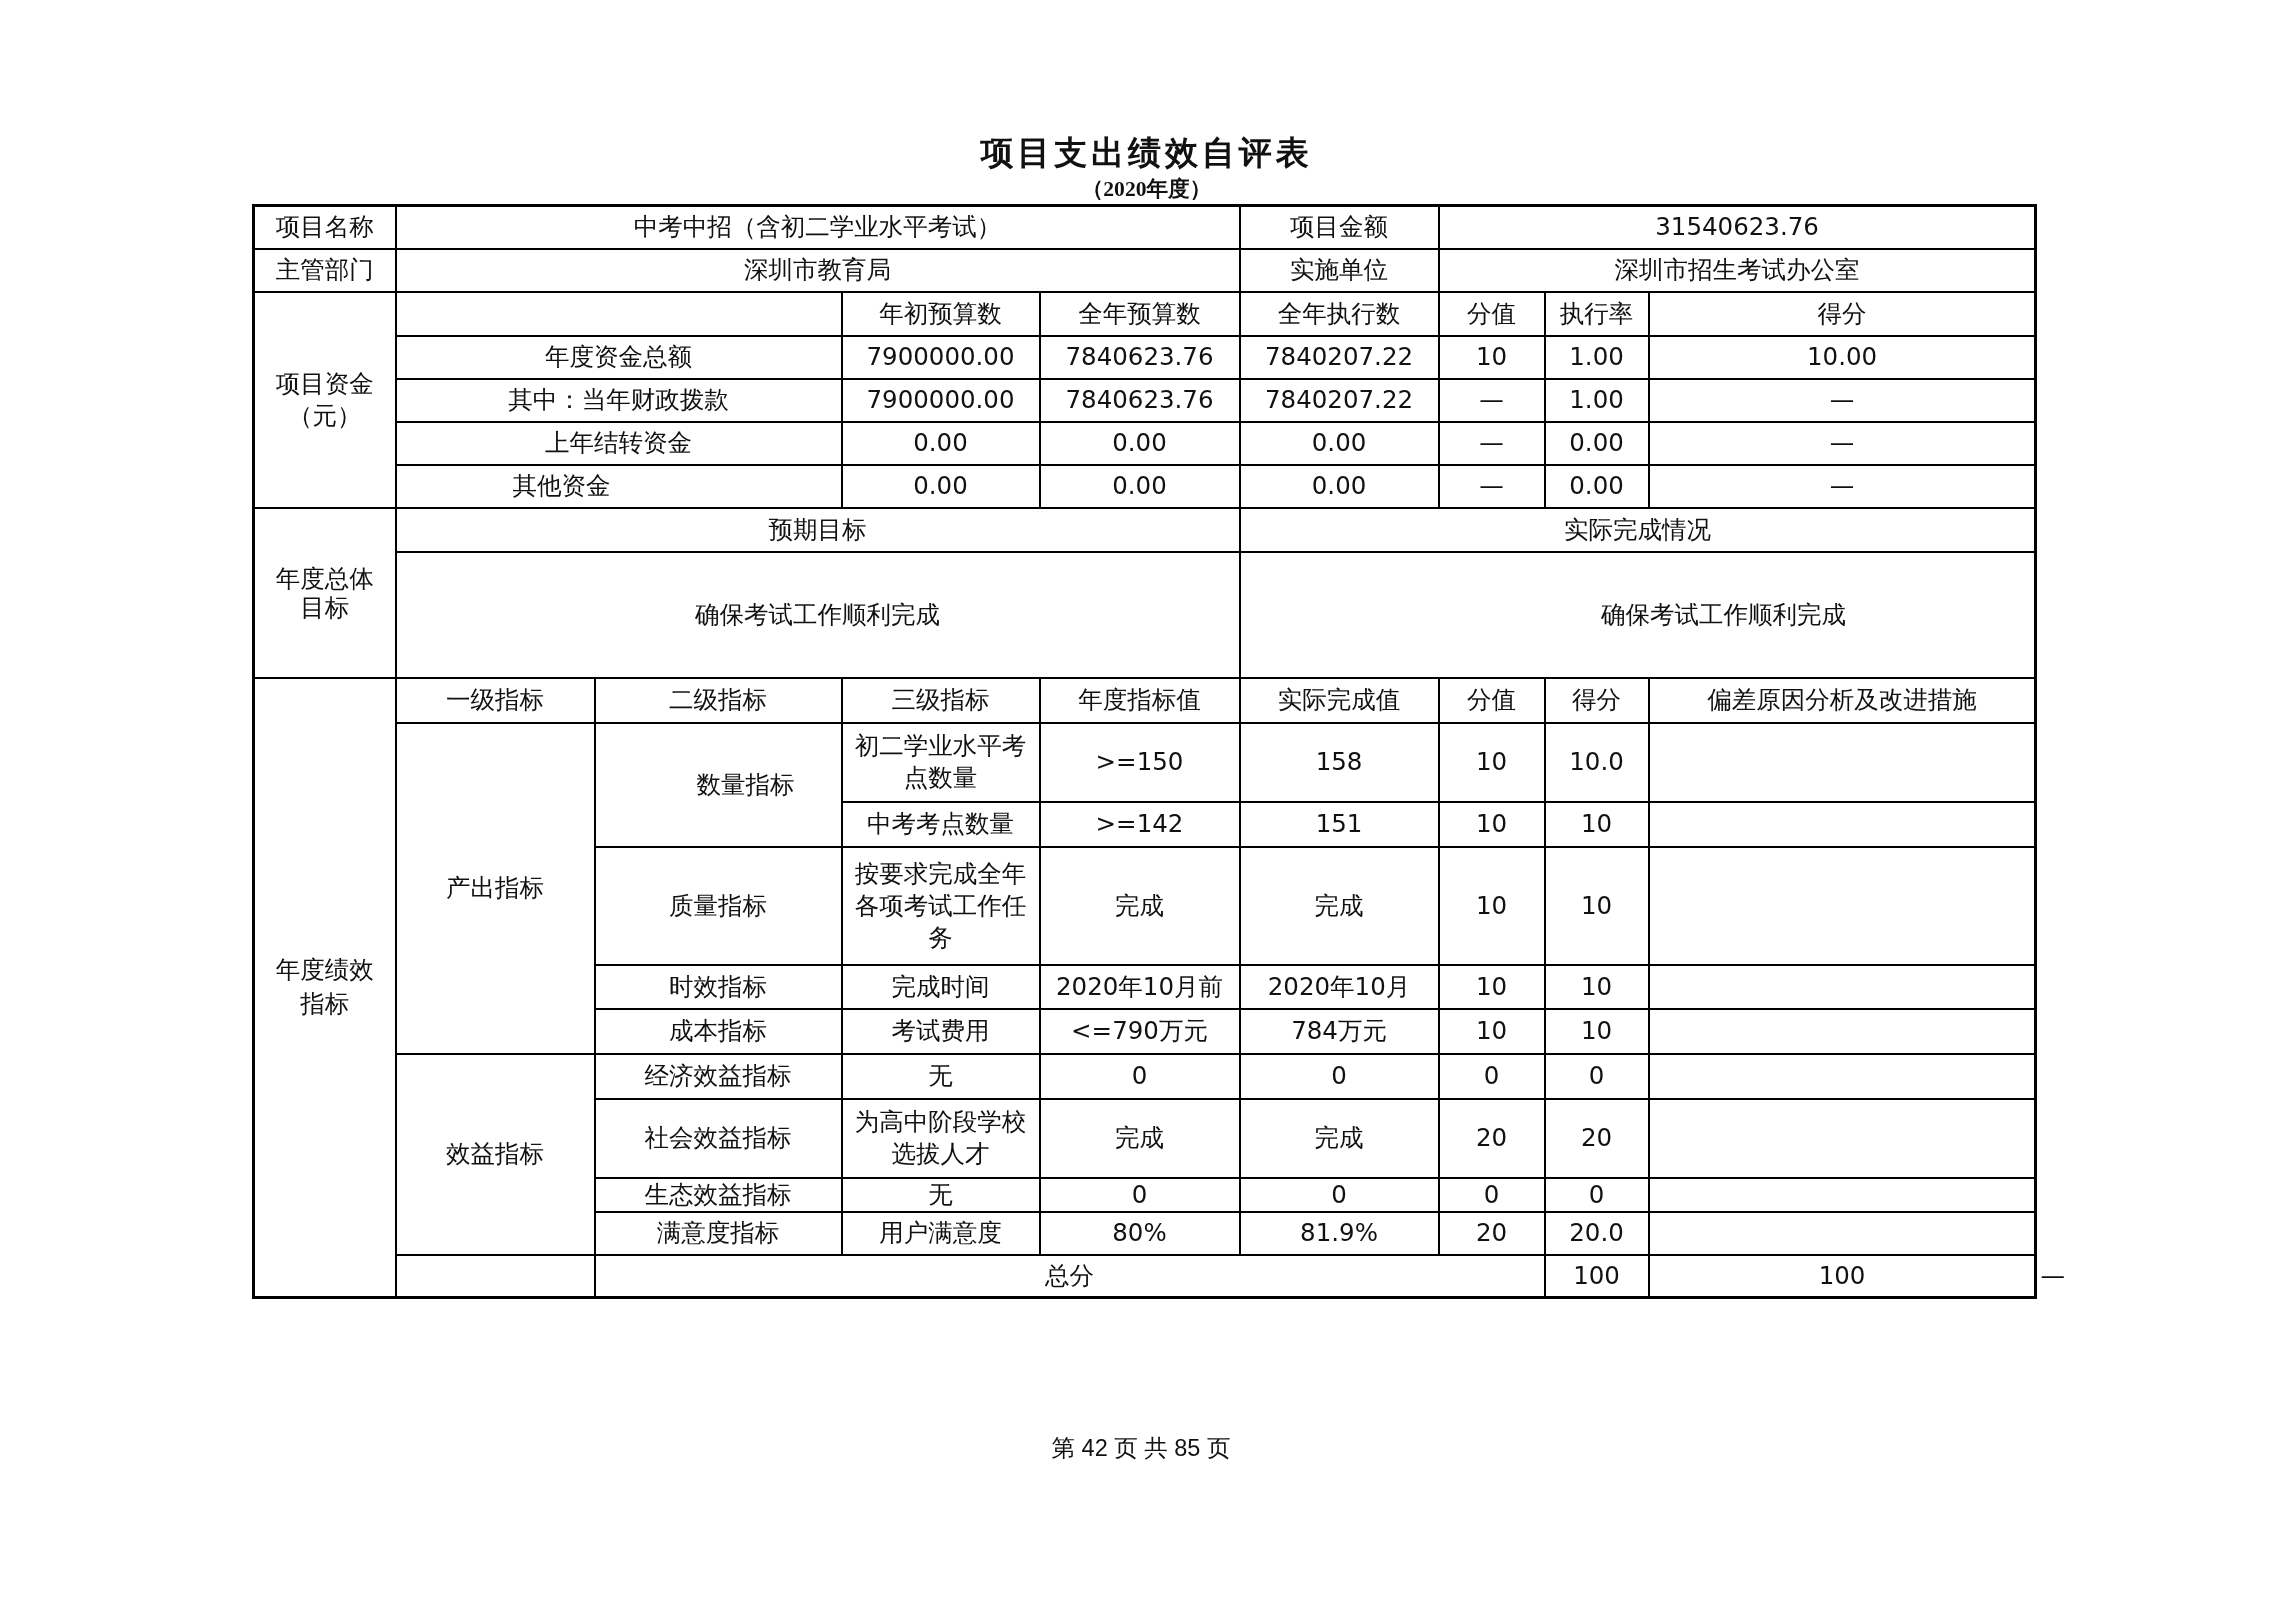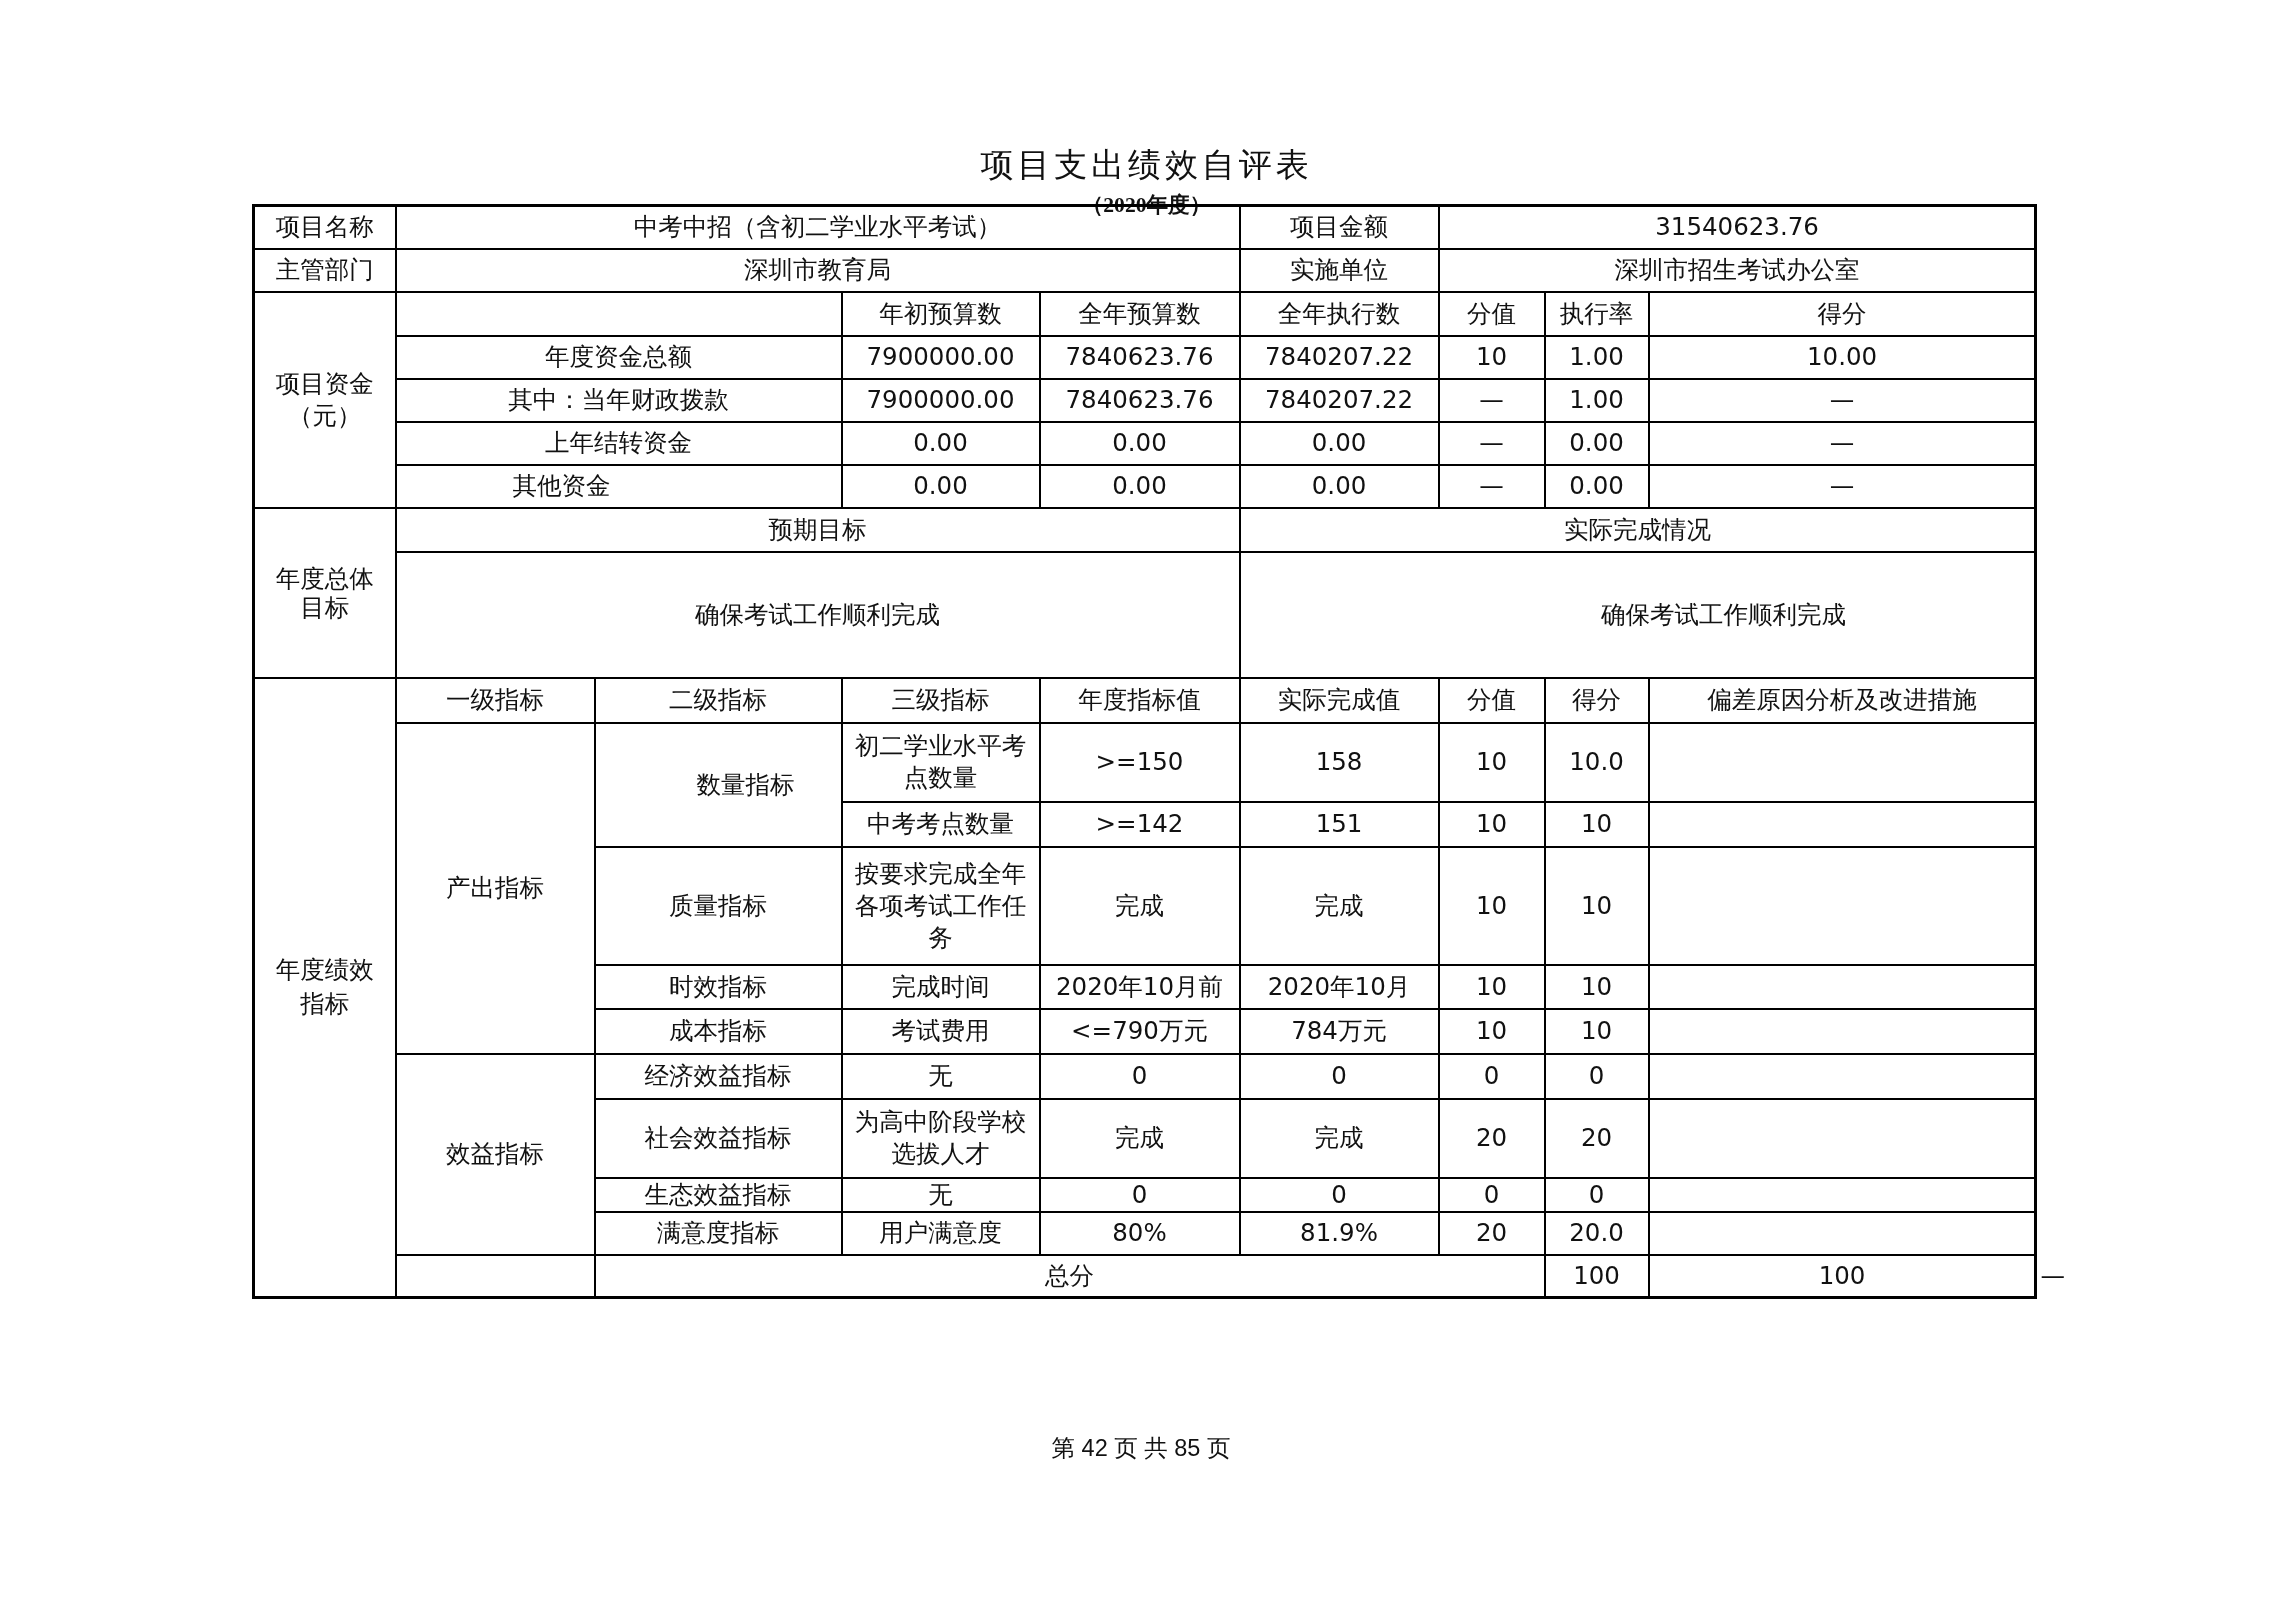--- a/index.html
+++ b/index.html
@@ -1,23 +1,23 @@
 <!DOCTYPE html>
 <html><head>
 <meta charset="utf-8">
 <style>
   html, body { margin: 0; padding: 0; background: #ffffff; }
   body { width: 2293px; height: 1621px; position: relative; overflow: hidden;
          font-family: "DejaVu Serif", "Liberation Serif", serif; color: #111; }
   .title { position: absolute; left: 0; width: 2293px; top: 131px; text-align: center;
-           font-size: 33px; font-weight: normal; letter-spacing: 3.9px;
-           font-family: "DejaVu Sans", "Liberation Sans", sans-serif; margin-top: 12px; }
+           font-size: 33px; font-weight: bold; letter-spacing: 3.9px;
+           font-family: "DejaVu Sans", "Liberation Sans", sans-serif; }
   .subtitle { position: absolute; left: 0; width: 2293px; top: 174px; text-align: center;
               font-size: 21.6px; font-weight: bold;
-              font-family: "Liberation Serif", "DejaVu Serif", serif; margin-top: 16px; }
+              font-family: "Liberation Serif", "DejaVu Serif", serif; }
   table.grid { position: absolute; left: 252px; top: 204px; width: 1782px;
                border-collapse: collapse; table-layout: fixed; border: 3.9px solid #000; }
   table.grid td { border: 2.9px solid #000; text-align: center; vertical-align: middle;
                   font-size: 24.5px; padding: 0 3.9px; line-height: 32px;
                   font-family: "DejaVu Sans", "Liberation Sans", sans-serif; font-weight: normal; }
   td.num { font-family: "Liberation Serif", "DejaVu Serif", serif; font-size: 26.5px; }
   td.bold { font-weight: normal; margin-top: 41px; }
   td.lbl-right { text-align: right; padding-right: 59px; margin-left: 24px; }
   td.vtop { vertical-align: top; padding-top: 5.9px; }
   .footer { position: absolute; left: 0; width: 2282px; top: 1432px; text-align: center;

